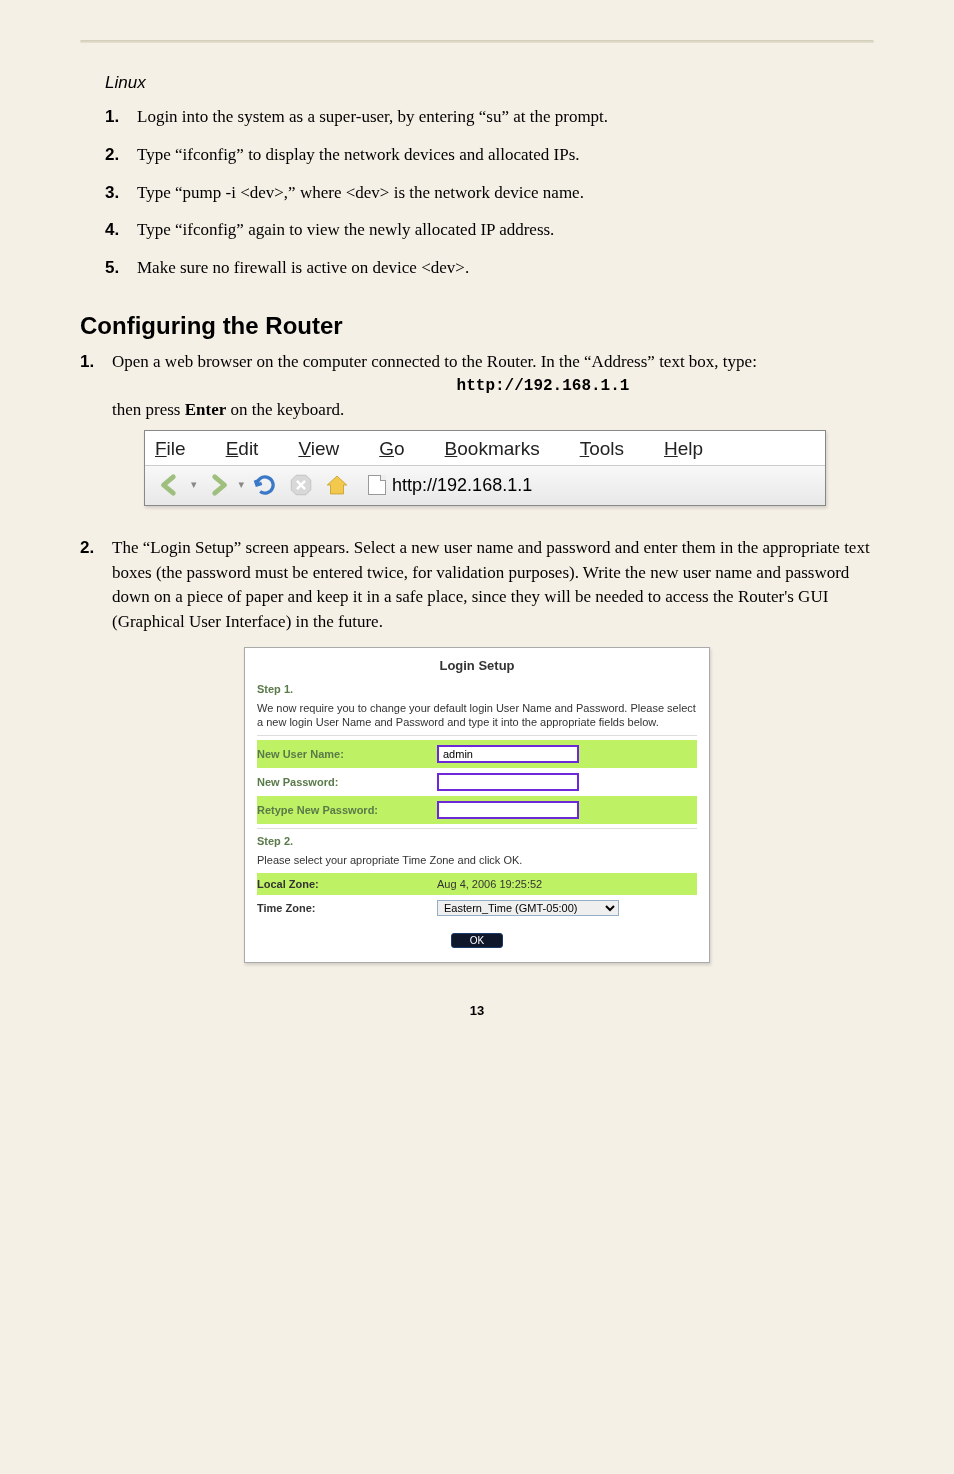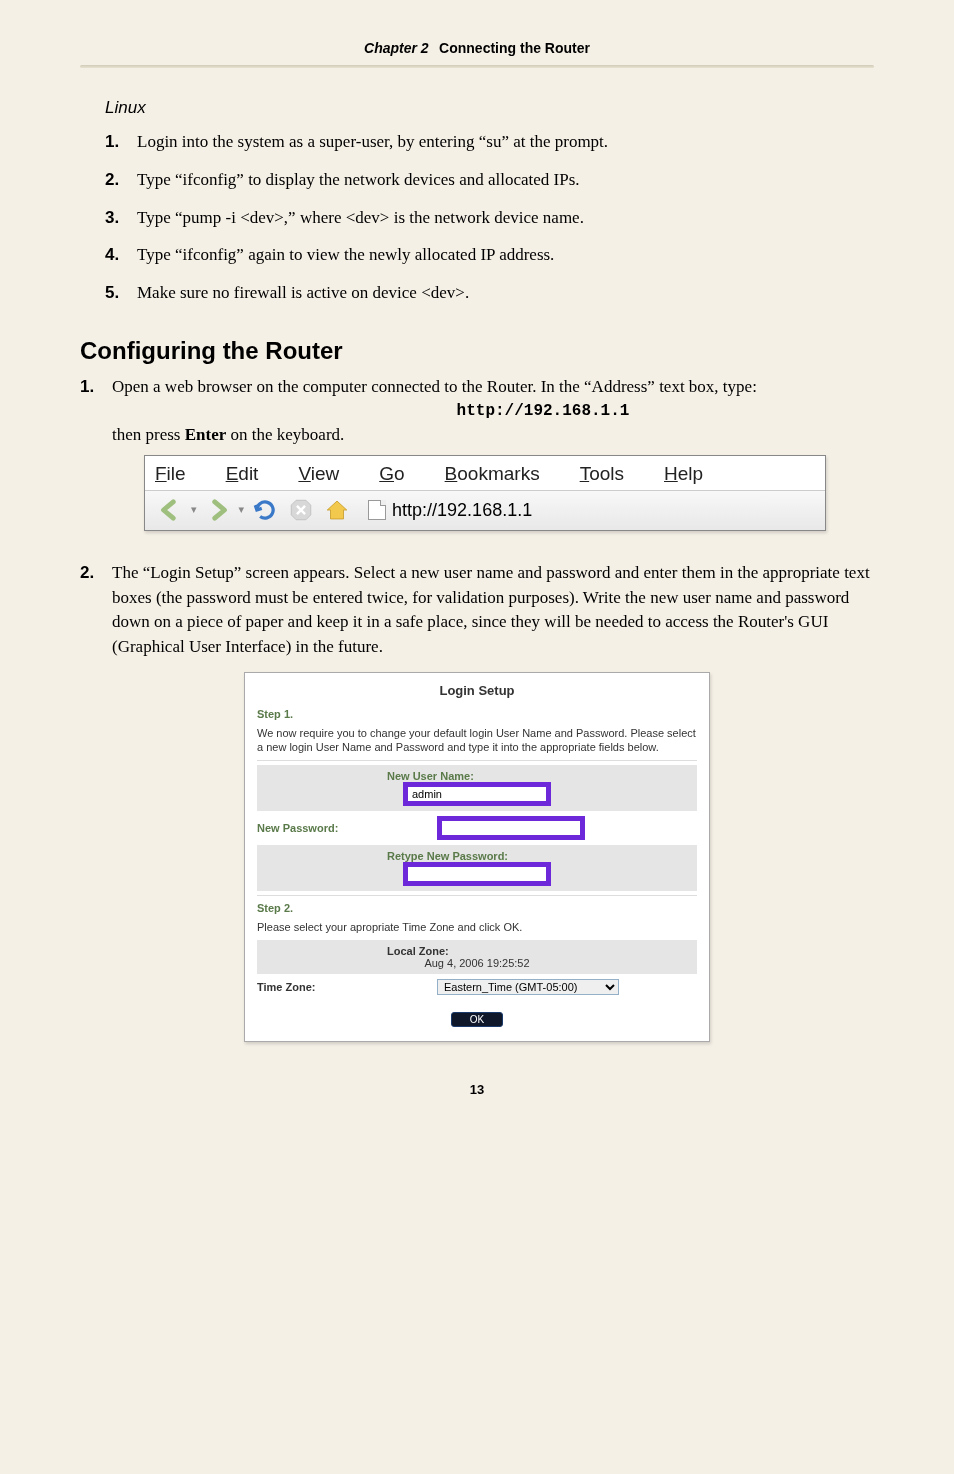--- a/index.html
+++ b/index.html
@@ -170,34 +170,33 @@
     }
     .login-text { margin-bottom: 6px; line-height:1.3; }
     .login-note .nb { color: #5a7a4a; font-weight: bold; }
     .login-row {
       display: flex;
       align-items: center;
       padding: 5px 0;
     }
     .login-row .lbl { width: 180px; color:#5a7a4a; font-weight:bold; }
     .login-row .val input {
-      border: 5px solid #6d28d9;
+      border: 2px solid #6d28d9;
       font-size: 11px;
       padding: 1px 4px;
       width: 130px;
     }
     .login-row .val select {
       border: 1px solid #94b0c9;
       font-size: 11px;
       padding: 0 2px;
       width: 182px;
     }
     .login-row.shade {
-      background: #e5e5e5;
-      flex-direction: column;
+      background: #bef264;
     }
     .login-sep { border-top:1px solid #ddd; margin:4px 0; }
     .login-btn {
       display: block;
       margin: 12px auto 0 auto;
       background: #0f172a;
       color: #fff;
       border: 1px solid #1a3a6c;
       border-radius: 3px;
       font-size: 10px;
@@ -208,25 +207,20 @@
       font-weight: bold;
       font-family: Arial, sans-serif;
       font-size: 13px;
       margin-top: 40px;
     }
   </style>
 </head>
 <body>
 
 <div class="page">
-  <div class="header">
-    <span class="chapter">Chapter 2</span>
-    &nbsp;
-    <span class="title">Connecting the Router</span>
-  </div>
   <div class="hr"></div>
 
   <div class="subhead">Linux</div>
   <ol class="steps">
     <li>
         <span class="num">1.</span>
         <span class="text">Login into the system as a super-user, by entering “su” at the prompt.</span>
       </li>
     <li>
         <span class="num">2.</span>

